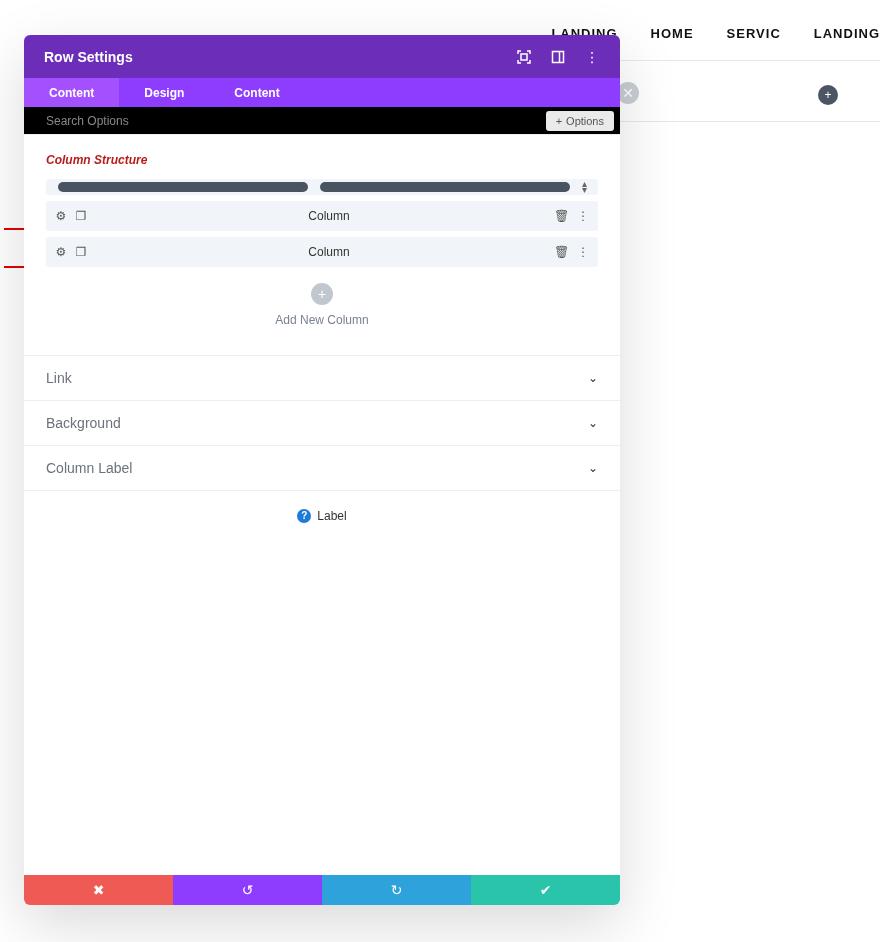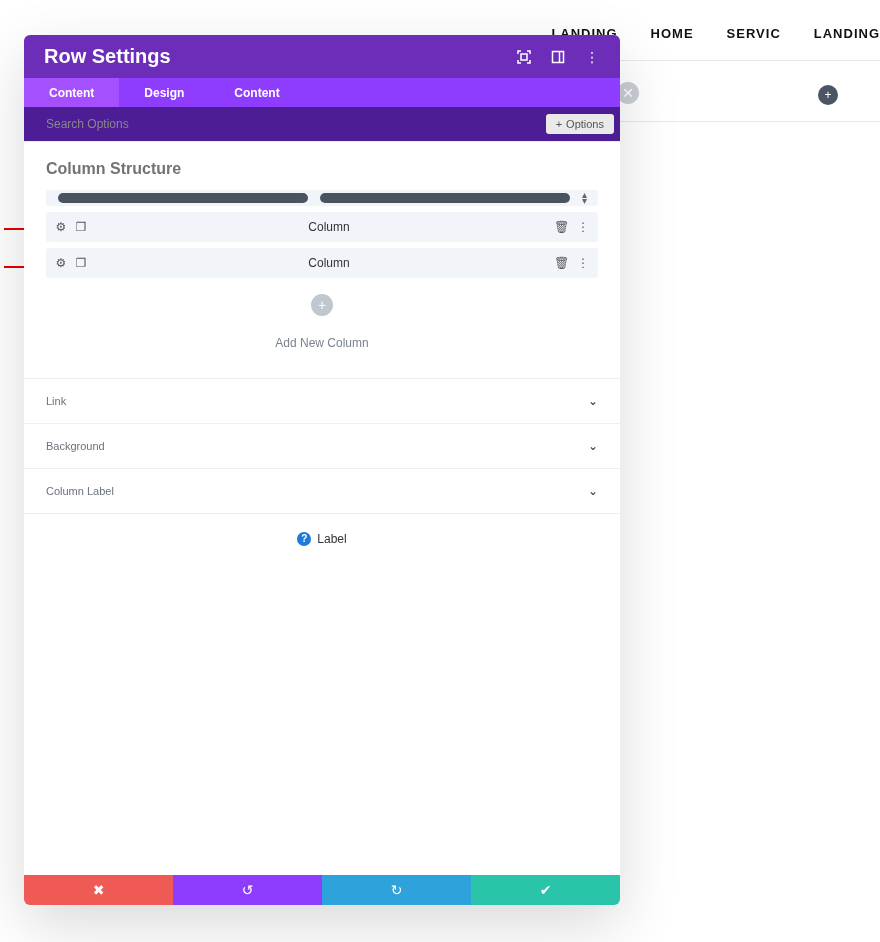--- a/index.html
+++ b/index.html
@@ -17,53 +17,53 @@
   .arrow { position: absolute; width: 38px; height: 14px; }
   .arrow .shaft { position: absolute; top: 6px; left: 0; width: 34px; height: 2px; background: #e60000; }
   .arrow .head { position: absolute; right: 0; top: 1px; width: 0; height: 0; border-top: 6px solid transparent; border-bottom: 6px solid transparent; border-left: 10px solid #e60000; }
   .arrow1 { top: 222px; left: 4px; }
   .arrow2 { top: 260px; left: 4px; }
 
   
   .modal { position: absolute; top: 35px; left: 24px; width: 596px; height: 870px; background: #fff; border-radius: 6px; box-shadow: 0 20px 60px rgba(0,0,0,0.15); display: flex; flex-direction: column; overflow: hidden; }
 
   .modal-header { background: #6c2eb9; color: #fff; height: 43px; display: flex; align-items: center; padding: 0 20px; justify-content: space-between; }
-  .modal-title { font-size: 20px; font-weight: 700; }
+  .modal-title { font-size: 14px; font-weight: 700; }
   .modal-header-actions { display: flex; gap: 18px; align-items: center; }
   .hdr-icon { width: 16px; height: 16px; display:flex; align-items:center; justify-content:center; cursor:pointer; font-size:14px;}
 
   .modal-tabs { background: #8e3dff; display: flex; height: 29px; }
   .tab { color: #fff; font-size: 12px; font-weight: 600; padding: 0 25px; display:flex; align-items:center; cursor:pointer; }
   .tab.active { background: #a450ff; }
 
-  .search-row { height: 35px; background: #4c1d95; border-bottom: 1px solid #eee; display:flex; align-items:center; justify-content:space-between; padding: 0 6px 0 22px; font-size: 12px; color:#888; }
+  .search-row { height: 28px; background: #000000; border-bottom: 1px solid #eee; display:flex; align-items:center; justify-content:space-between; padding: 0 6px 0 22px; font-size: 12px; color:#888; }
   .filter-btn { background: #eaeaea; padding: 4px 10px; border-radius: 3px; font-size: 11px; color:#555; cursor:pointer; display:flex; gap:4px; align-items:center;}
 
   .modal-body { flex: 1; overflow-y: auto; padding: 0; }
 
   .section { padding: 18px 22px 6px; }
-  .section-title { font-size: 16px; font-weight: 600; color: #737373; margin-bottom: 12px; }
+  .section-title { font-size: 12px; font-weight: 600; color: #b91c1c; margin-bottom: 12px; font-style: italic; }
 
   .col-structure-row { display:flex; align-items:center; gap:12px; background:#f1f5f9; border-radius:3px; padding: 2px 6px 2px 12px;}
   .col-bar { flex:1; height:10px; background:#4a5460; border-radius:6px; }
   .col-adjust { width:10px; font-size:10px; color:#666; line-height:6px; display:flex; flex-direction:column;}
 
   .column-row { margin-top: 6px; background:#f1f5f9; border-radius:3px; height: 30px; display:flex; align-items:center; padding: 0 8px; font-size:12px; color:#333; position:relative;}
   .column-row .left-icons { display:flex; gap:6px; color:#555; font-size:12px;}
   .column-row .label { position:absolute; left:0; right:0; text-align:center; pointer-events:none;padding-left:14px;}
   .column-row .right-icons { margin-left:auto; display:flex; gap:8px; color:#555; font-size:12px;}
   .ic-btn { cursor:pointer; width:14px; text-align:center; }
 
   .add-col { text-align:center; padding: 16px 0 22px; }
   .add-col .circle { width:22px; height:22px; border-radius:50%; background:#c1c7cf; color:#fff; display:inline-flex; align-items:center; justify-content:center; font-size:14px; cursor:pointer;}
-  .add-col .txt { display:block; margin-top:20px; font-size:12px; color:#7a8390; }
+  .add-col .txt { display:block; margin-top:8px; font-size:12px; color:#7a8390; }
 
   .accordion-item { border-top:1px solid #eee; padding: 0 22px; height:45px; display:flex; align-items:center; justify-content:space-between; cursor:pointer;}
   .accordion-item:first-of-type { }
-  .accordion-label { font-size:11px; color:#6b727c; font-weight:500;}
+  .accordion-label { font-size:14px; color:#6b727c; font-weight:500;}
   .chevron { font-size:12px; color:#333; }
 
   .help-row { border-top:1px solid #eee; text-align:center; padding: 14px 0; }
   .help-link { font-size:12px; color:#333; display:inline-flex; align-items:center; gap:6px; cursor:pointer;}
   .help-icon { width:14px; height:14px; border-radius:50%; background:#1e7ad6; color:#fff; font-size:10px; font-weight:700; display:inline-flex; align-items:center; justify-content:center;}
 
   .modal-footer { display:flex; height:30px; }
   .foot-btn { flex:1; color:#fff; display:flex; align-items:center; justify-content:center; cursor:pointer; font-size:14px;}
   .f-red { background:#ef5a55; }
   .f-purple { background:#8e3dff; }

